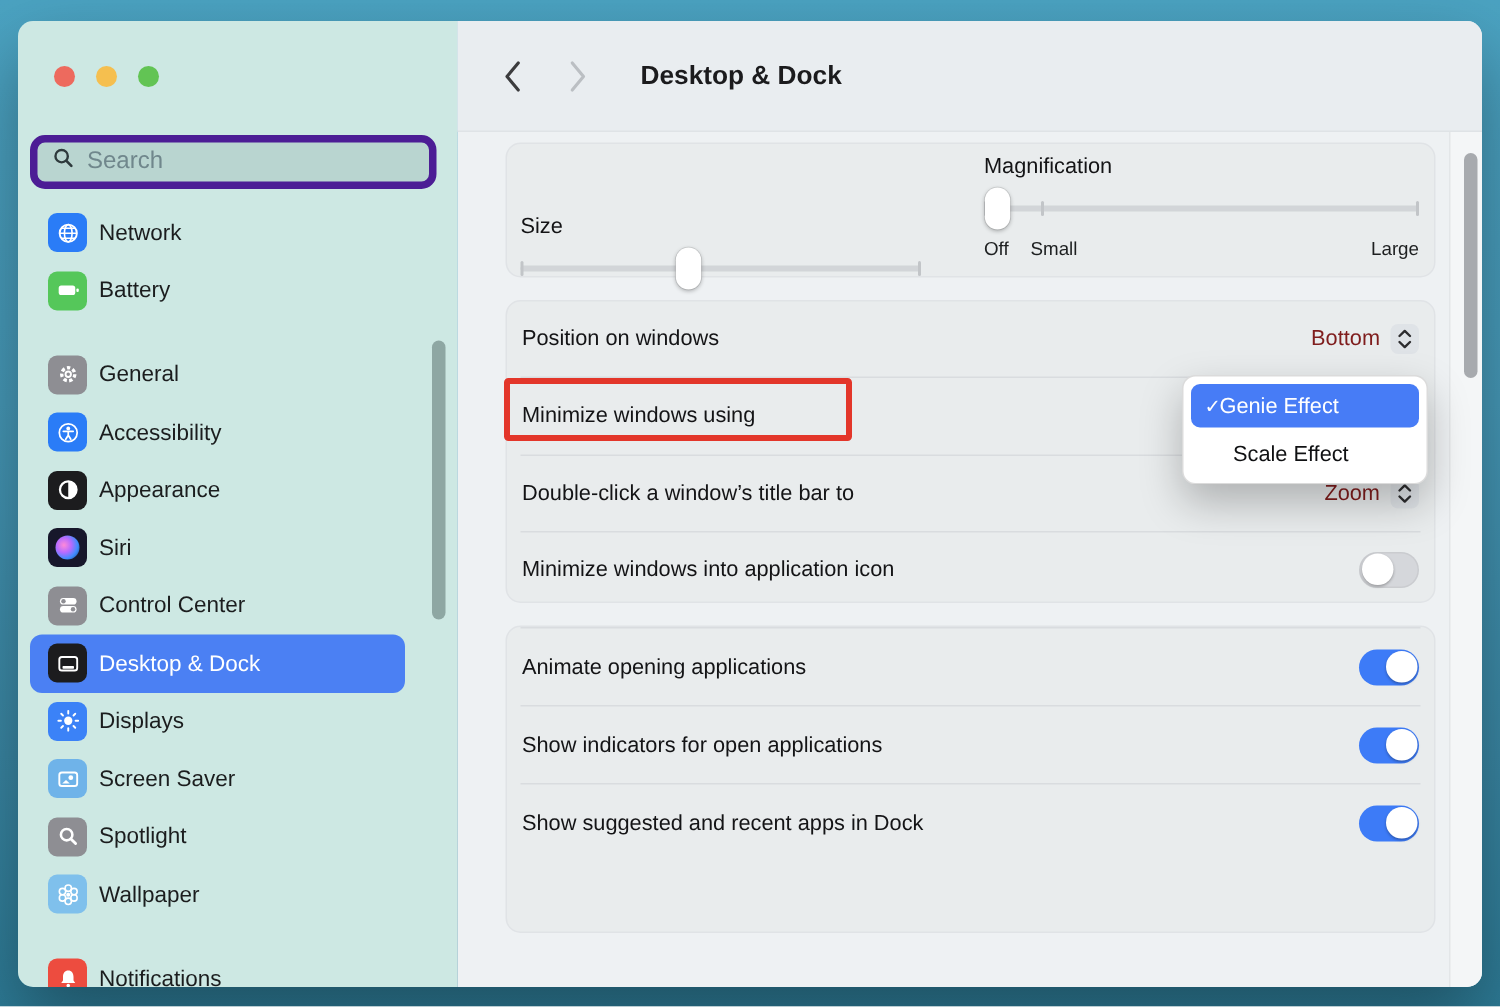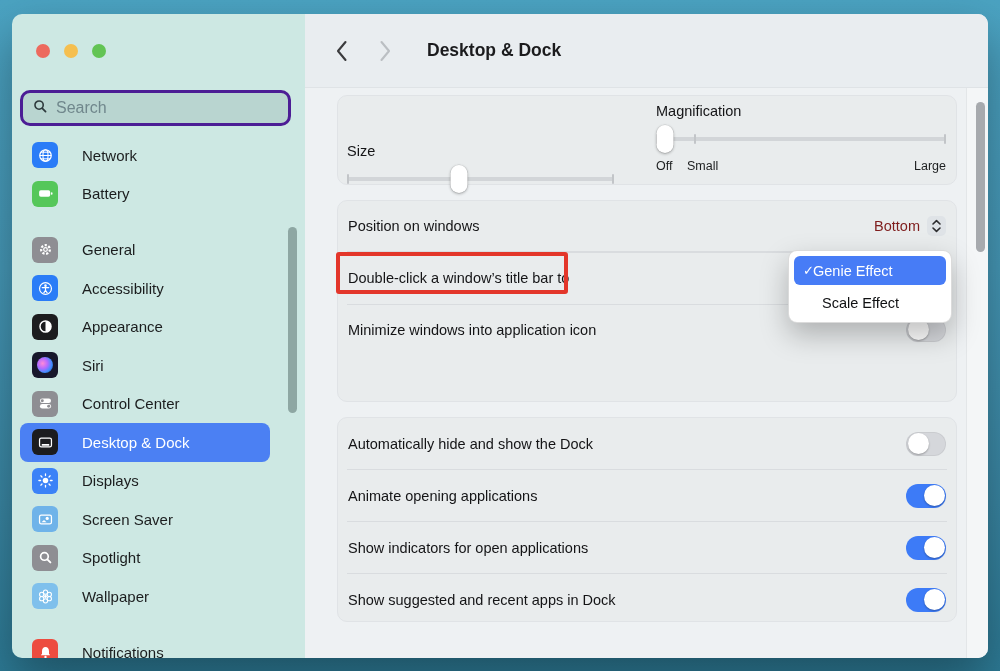--- a/index.html
+++ b/index.html
@@ -7,26 +7,26 @@
   .stage { position:relative; width:1000px; height:671px;
     background:linear-gradient(180deg,#4ba3c2 0%,#4699b8 40%,#3a87a4 75%,#2d7b96 100%); overflow:hidden; }
   .window { position:absolute; left:12px; top:14px; width:976px; height:644px;
     border-radius:10px; overflow:hidden; display:flex; box-shadow:0 22px 50px rgba(0,0,0,.35); }
 
   
   .sidebar { position:relative; width:293px; flex:0 0 293px; background:#cde8e3; }
   .dot { position:absolute; width:14px; height:14px; border-radius:50%; top:30px; }
   .dot.red{ left:24px; background:#ed6a5e; } .dot.yellow{ left:52px; background:#f5bf4f; } .dot.green{ left:80px; background:#62c454; }
   .search { position:absolute; left:8px; top:76px; width:271px; height:36px; border-radius:10px;
-    background:#b9d5d0; border:3px solid #4c1d95; display:flex; align-items:center; padding:0 10px; gap:8px; }
+    background:#b9d5d0; border:5px solid #4c1d95; display:flex; align-items:center; padding:0 10px; gap:8px; }
   .search input { border:none; outline:none; background:transparent; font-size:16px; color:#2e3a3c; width:100%;
     font-family:"Liberation Sans", sans-serif; }
   .search input::placeholder { color:#70878c; }
   .nav { position:absolute; left:8px; top:122px; width:262px; display:flex; flex-direction:column; }
-  .nav-item { height:38.5px; display:flex; align-items:center; gap:24px; padding-left:12px; border-radius:8px;
+  .nav-item { height:38.5px; display:flex; align-items:center; gap:8px; padding-left:12px; border-radius:8px;
     font-size:15px; color:#1b1d1e; cursor:default; }
   .nav-item.selected { background:#4b80f3; color:#ffffff; width:250px; }
   .nav-spacer { height:17.5px; }
   .app-icon { width:26px; height:26px; border-radius:6px; flex:0 0 26px; display:flex; align-items:center; justify-content:center; }
   .app-icon svg { width:17px; height:17px; }
   .siri-orb { width:16px; height:16px; border-radius:50%;
     background:radial-gradient(circle at 35% 40%, #ff8ad8 0%, #b76bff 35%, #3f8dff 65%, #12306e 100%); }
   .sb-scrollbar { position:absolute; left:276px; top:213px; width:9px; height:186px; border-radius:5px; background:rgba(104,127,124,.62); }
 
   
@@ -302,20 +302,23 @@
             <span class="value-text">Bottom</span>
             <span class="stepper">
               <svg width="11" height="14" viewBox="0 0 11 14">
                   <path d="M2 5 L5.5 1.6 L9 5" fill="none" stroke="#2d2d2f" stroke-width="1.6" stroke-linecap="round" stroke-linejoin="round"></path>
                   <path d="M2 9 L5.5 12.4 L9 9" fill="none" stroke="#2d2d2f" stroke-width="1.6" stroke-linecap="round" stroke-linejoin="round"></path>
                 </svg>
             </span>
           </span>
         </div>
         <div class="divider"></div>
+        <div class="row">
+          <span class="row-label">Minimize windows using</span>
+        </div>
         <div class="divider"></div>
         <div class="row">
           <span class="row-label">Double-click a window’s title bar to</span>
           <span class="value-group">
             <span class="value-text">Zoom</span>
             <span class="stepper">
               <svg width="11" height="14" viewBox="0 0 11 14">
                   <path d="M2 5 L5.5 1.6 L9 5" fill="none" stroke="#2d2d2f" stroke-width="1.6" stroke-linecap="round" stroke-linejoin="round"></path>
                   <path d="M2 9 L5.5 12.4 L9 9" fill="none" stroke="#2d2d2f" stroke-width="1.6" stroke-linecap="round" stroke-linejoin="round"></path>
                 </svg>
@@ -325,26 +328,20 @@
         <div class="divider"></div>
         <div class="row">
           <span class="row-label">Minimize windows into application icon</span>
           <span class="toggle">
               <span class="tknob"></span>
             </span>
         </div>
       </div>
 
       <div class="card card3">
-        <div class="row">
-          <span class="row-label">Automatically hide and show the Dock</span>
-          <span class="toggle">
-              <span class="tknob"></span>
-            </span>
-        </div>
         <div class="divider"></div>
         <div class="row">
           <span class="row-label">Animate opening applications</span>
           <span class="toggle on">
               <span class="tknob"></span>
             </span>
         </div>
         <div class="divider"></div>
         <div class="row">
           <span class="row-label">Show indicators for open applications</span>

